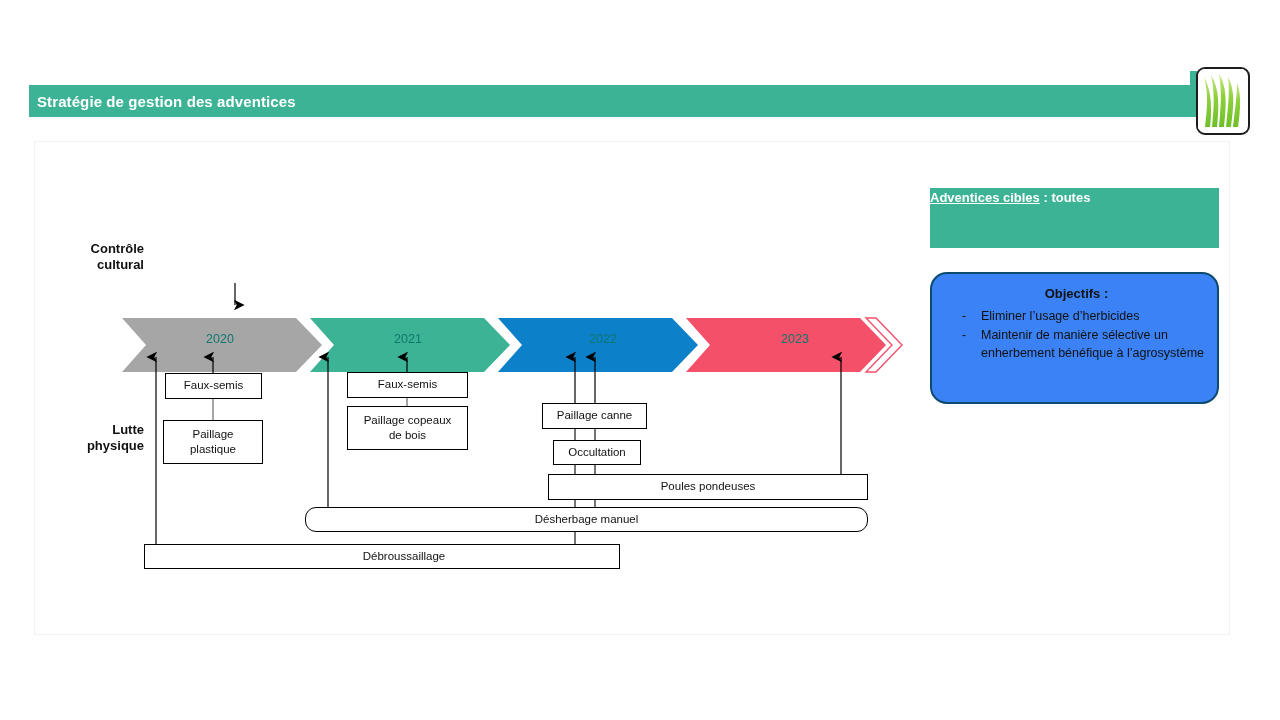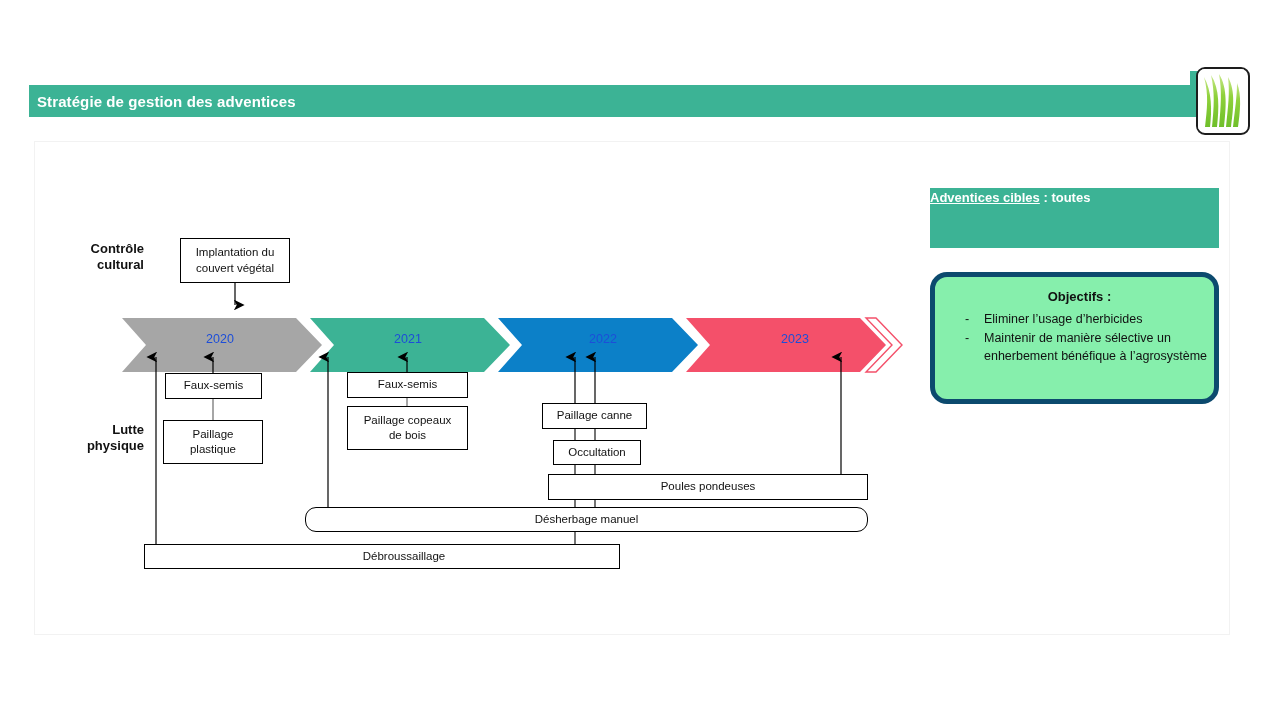--- a/index.html
+++ b/index.html
@@ -50,37 +50,37 @@
     font-size:11.5px;color:#111111;line-height:1.32;box-sizing:border-box;
     padding:2px 4px;
   }
 
   
   .wires{position:absolute;left:0;top:0;width:1280px;height:720px;pointer-events:none;}
 
   
   .tl{position:absolute;left:0;top:0;width:1280px;height:720px;}
   .chev-label{
-    position:absolute;color:#1d4ed8;font-size:12.5px;text-align:center;
+    position:absolute;color:#0f766e;font-size:12.5px;text-align:center;
   }
 
   
   .target-box{
     position:absolute;left:926px;top:188px;width:289px;height:60px;
     background:#3CB395;color:#ffffff;
   }
   .target-line{
     position:absolute;left:0;top:2px;width:289px;text-align:left;
     font-size:13px;font-weight:bold;white-space:nowrap;
   }
   .target-line .u{text-decoration:underline;}
 
   .obj-box{
     position:absolute;left:926px;top:272px;width:289px;height:132px;
-    background:#86efac;border:5px solid #0c4a6e;border-radius:17px;box-sizing:border-box;
+    background:#3b82f6;border:2px solid #0c4a6e;border-radius:17px;box-sizing:border-box;
   }
   .obj-title{
     position:absolute;left:0;top:12px;width:289px;text-align:center;
     font-size:13px;font-weight:bold;color:#111111;
   }
   .obj-list{
     position:absolute;left:30px;top:34px;width:250px;
     font-size:12.5px;color:#111111;line-height:1.42;
   }
   .obj-item{display:flex;margin-bottom:1px;}
@@ -179,26 +179,20 @@
     <line x1="591" y1="464" x2="591" y2="474" stroke="#000000" stroke-width="1.1"></line>
 
     <line x1="571" y1="500" x2="571" y2="507" stroke="#000000" stroke-width="1.1"></line>
     <line x1="591" y1="500" x2="591" y2="507" stroke="#000000" stroke-width="1.1"></line>
 
     <line x1="571" y1="532" x2="571" y2="544" stroke="#000000" stroke-width="1.1"></line>
 
     <line x1="837" y1="474" x2="837" y2="357" stroke="#000000" stroke-width="1.2" marker-end="url(#arrUp)"></line>
   </svg>
 
-  <div class="pbox" style="left:176px;top:238px;width:110px;height:45px;">
-    <div>
-      <div>Implantation du</div>
-      <div>couvert végétal</div>
-    </div>
-  </div>
 
   <div class="pbox" style="left:161px;top:373px;width:97px;height:26px;">
     <div>Faux-semis</div>
   </div>
 
   <div class="pbox" style="left:159px;top:420px;width:100px;height:44px;">
     <div>
       <div>Paillage</div>
       <div>plastique</div>
     </div>

